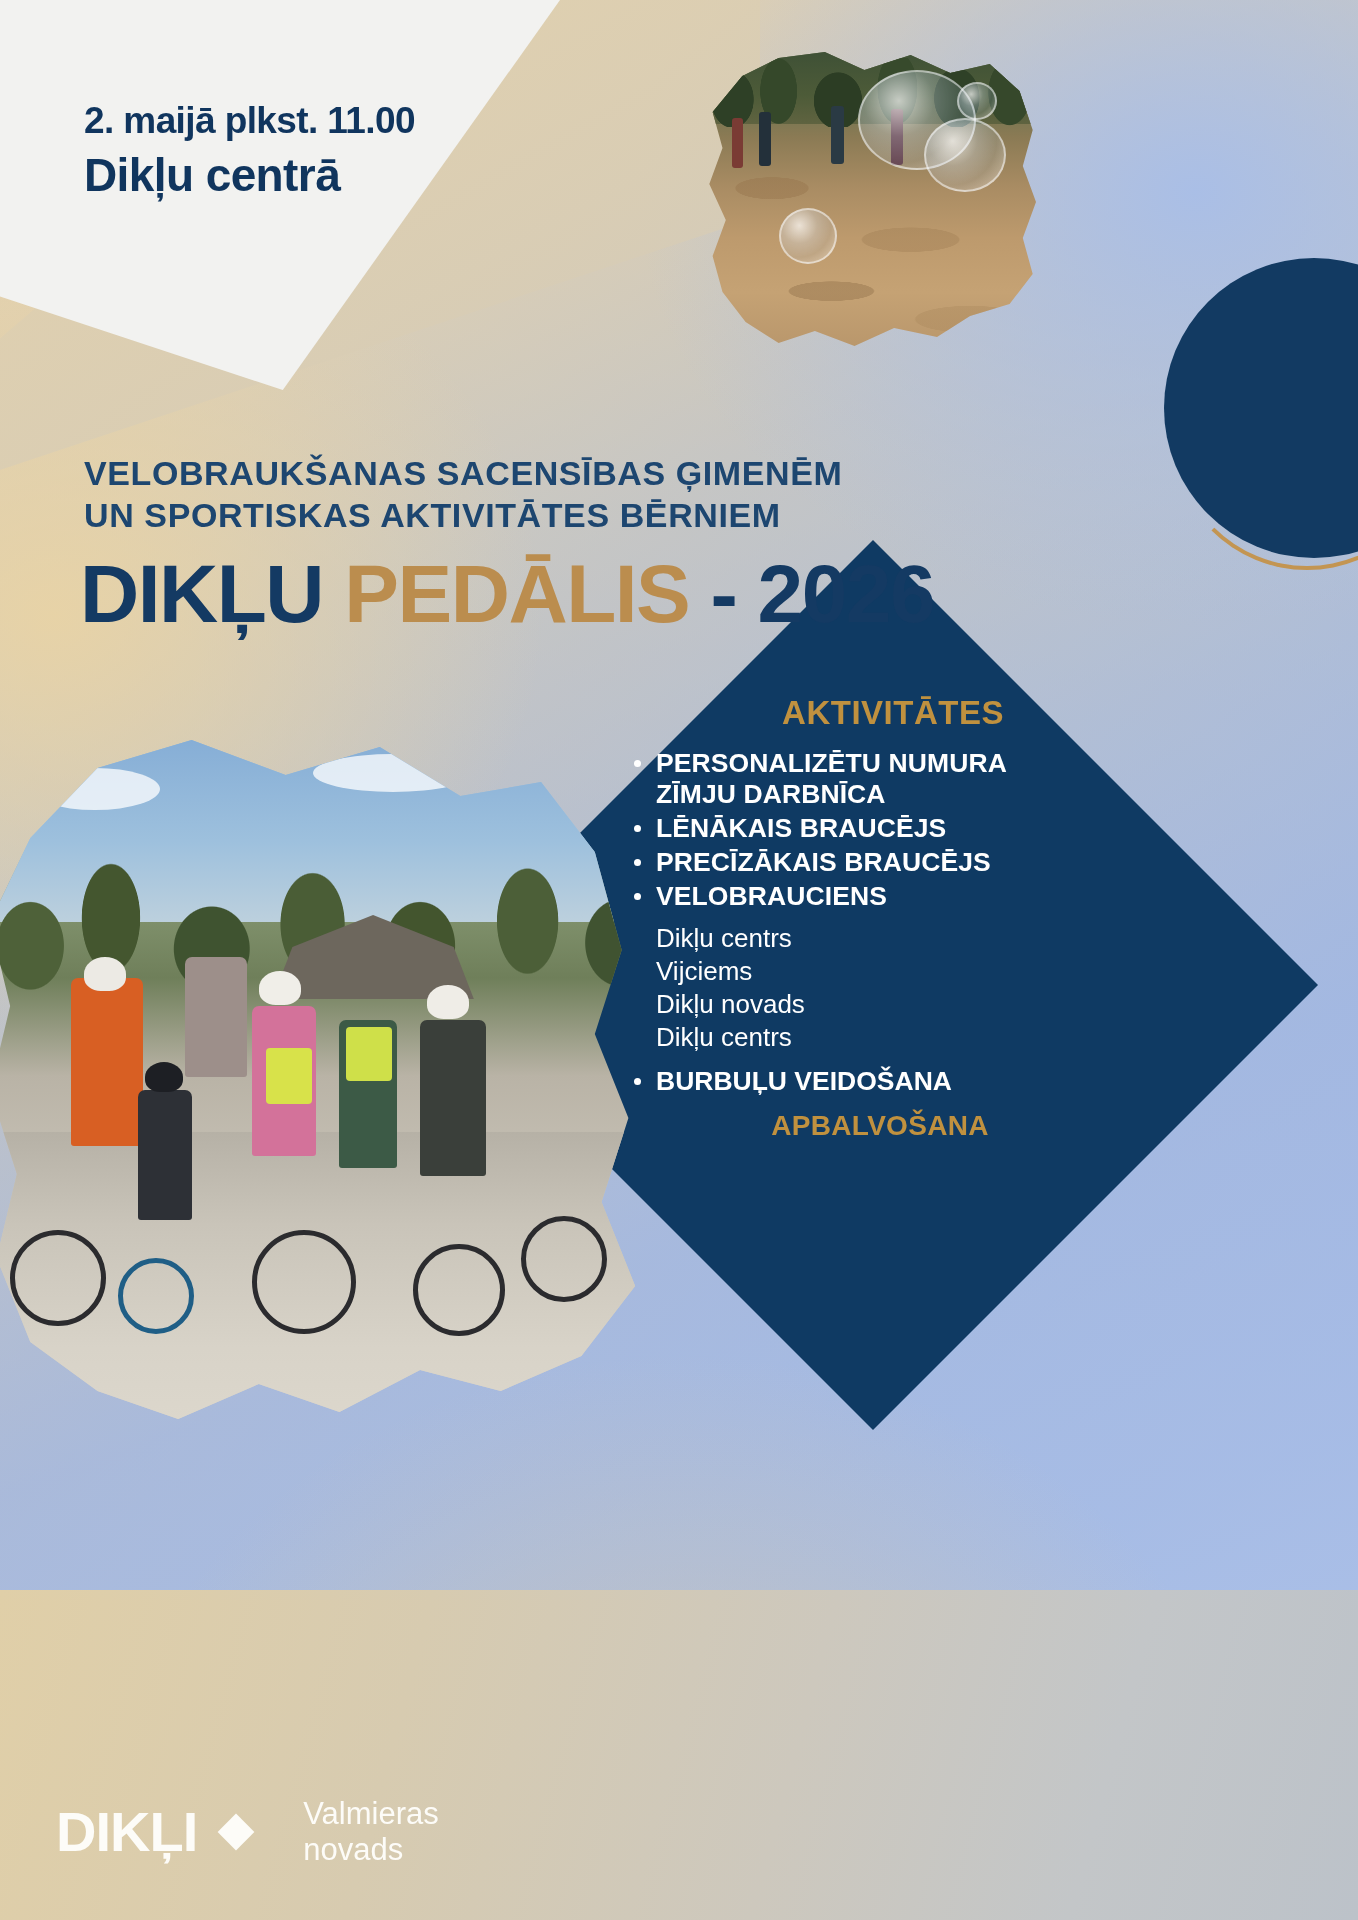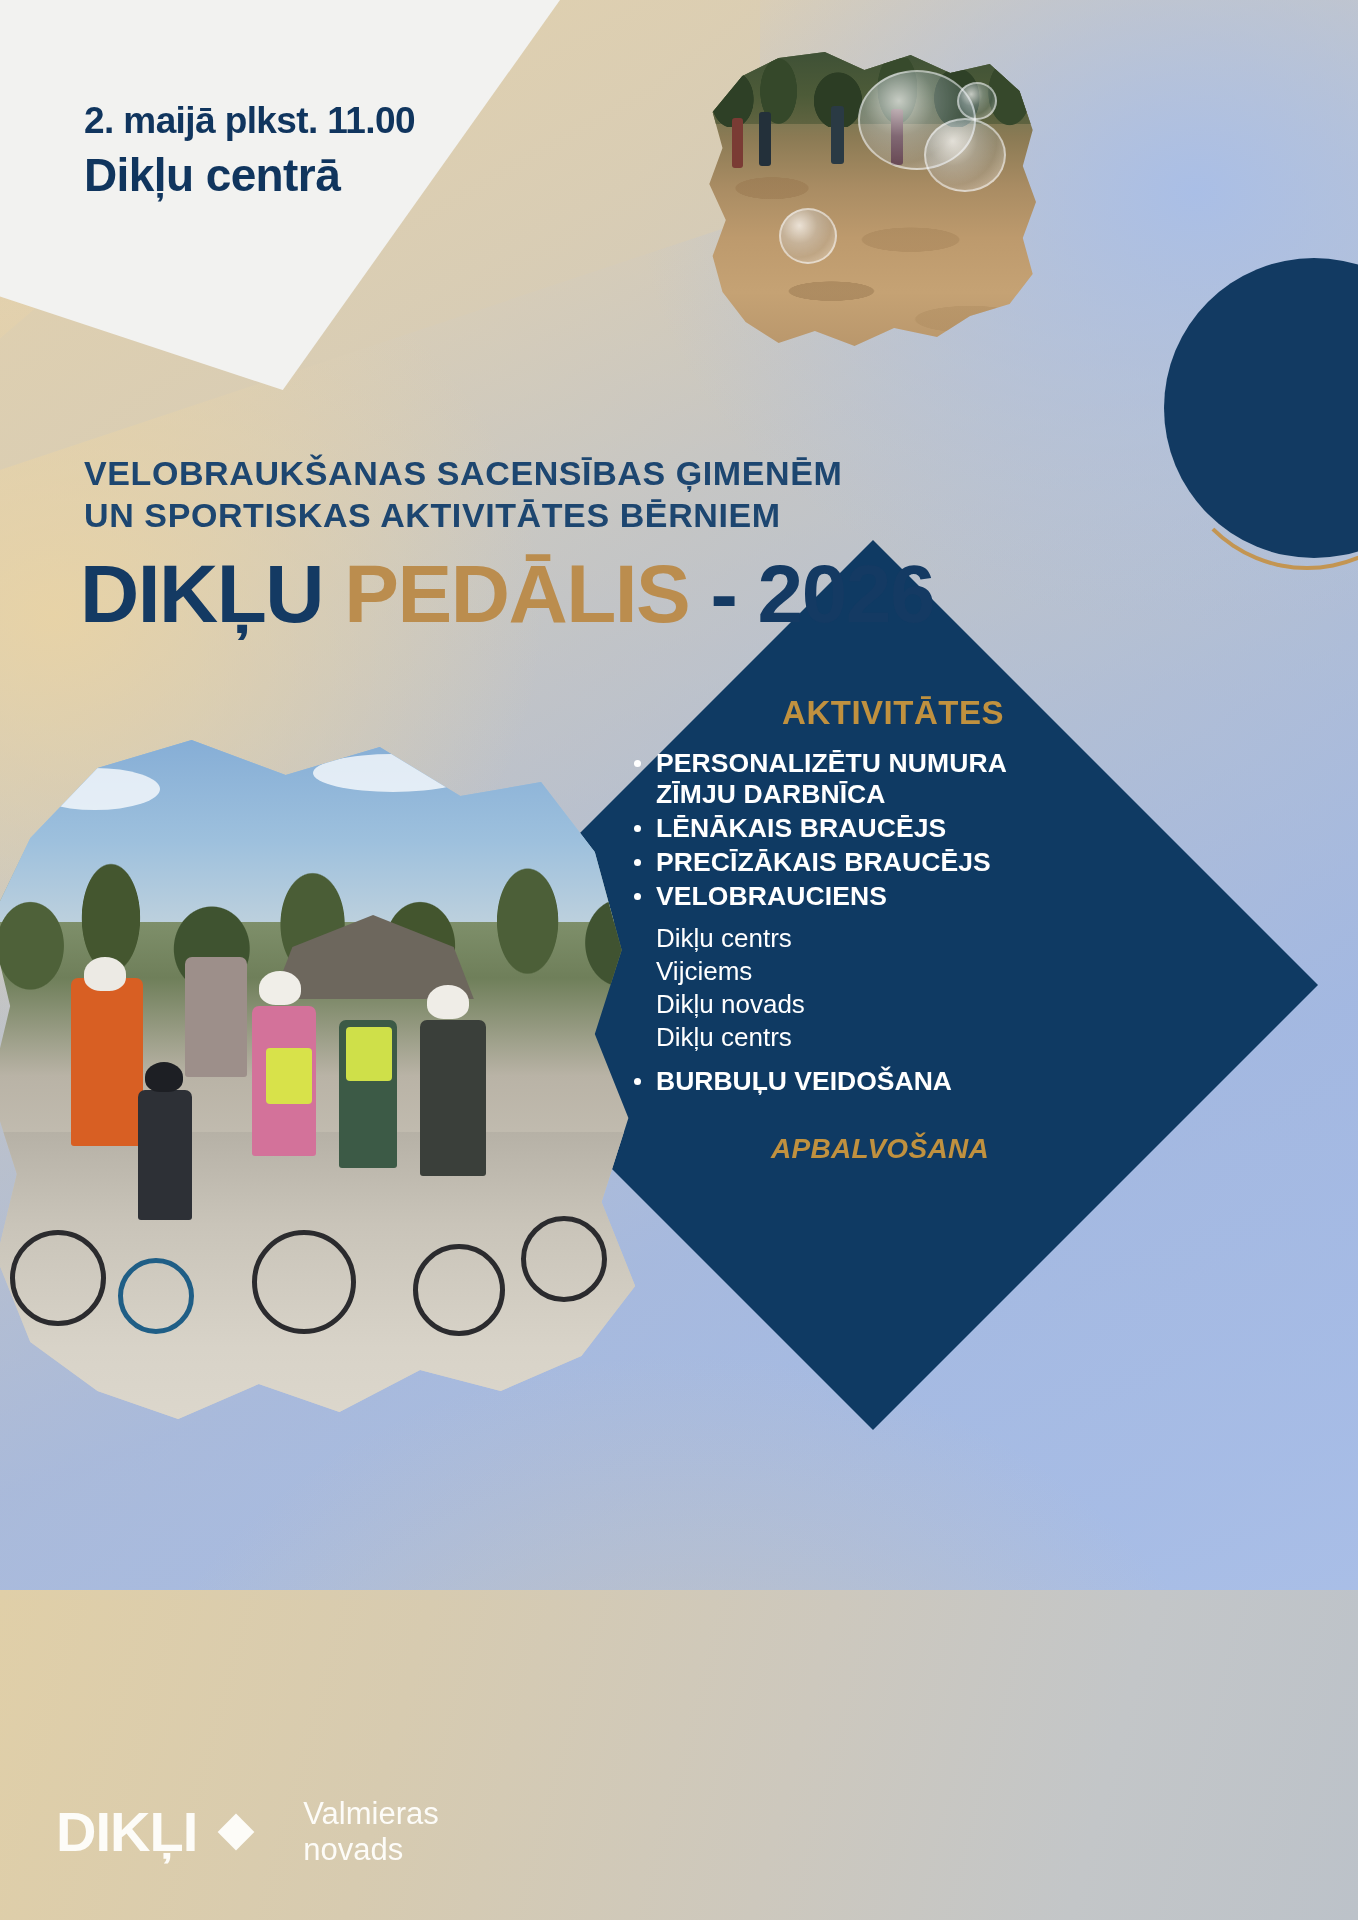--- a/index.html
+++ b/index.html
@@ -151,21 +151,21 @@
   .final-bullet{
     position:relative; padding-left:26px; font-weight:bold;
     font-size:26.5px; line-height:31px; margin-top:6px;
   }
   .final-bullet .dot{
     position:absolute; left:4px; top:12px; width:7px; height:7px;
     background:#fff; border-radius:50%;
   }
   .award{
     color:#c0913f; font-weight:bold; font-size:28px; letter-spacing:0.3px;
-    text-align:center; padding-left:30px; margin-top:36px;font-style:italic;
+    text-align:center; padding-left:30px; margin-top:13px;
   }
 
   
   .bikes-photo{
     position:absolute; left:-10px; top:740px; width:672px; height:700px; z-index:13;
     overflow:hidden;
     background:linear-gradient(180deg,#8fb6d8 0%,#a9c4d9 14%,#7e8f6a 26%,#6f7f5a 34%,#b9b3a6 48%,#cdc8bd 70%,#d6d2c8 100%);
   }
   .bp-sky{ position:absolute; left:0; top:0; width:100%; height:26%;
     background:linear-gradient(180deg,#86aed6 0%,#9dc0dd 55%,#bcd0dd 100%); }

